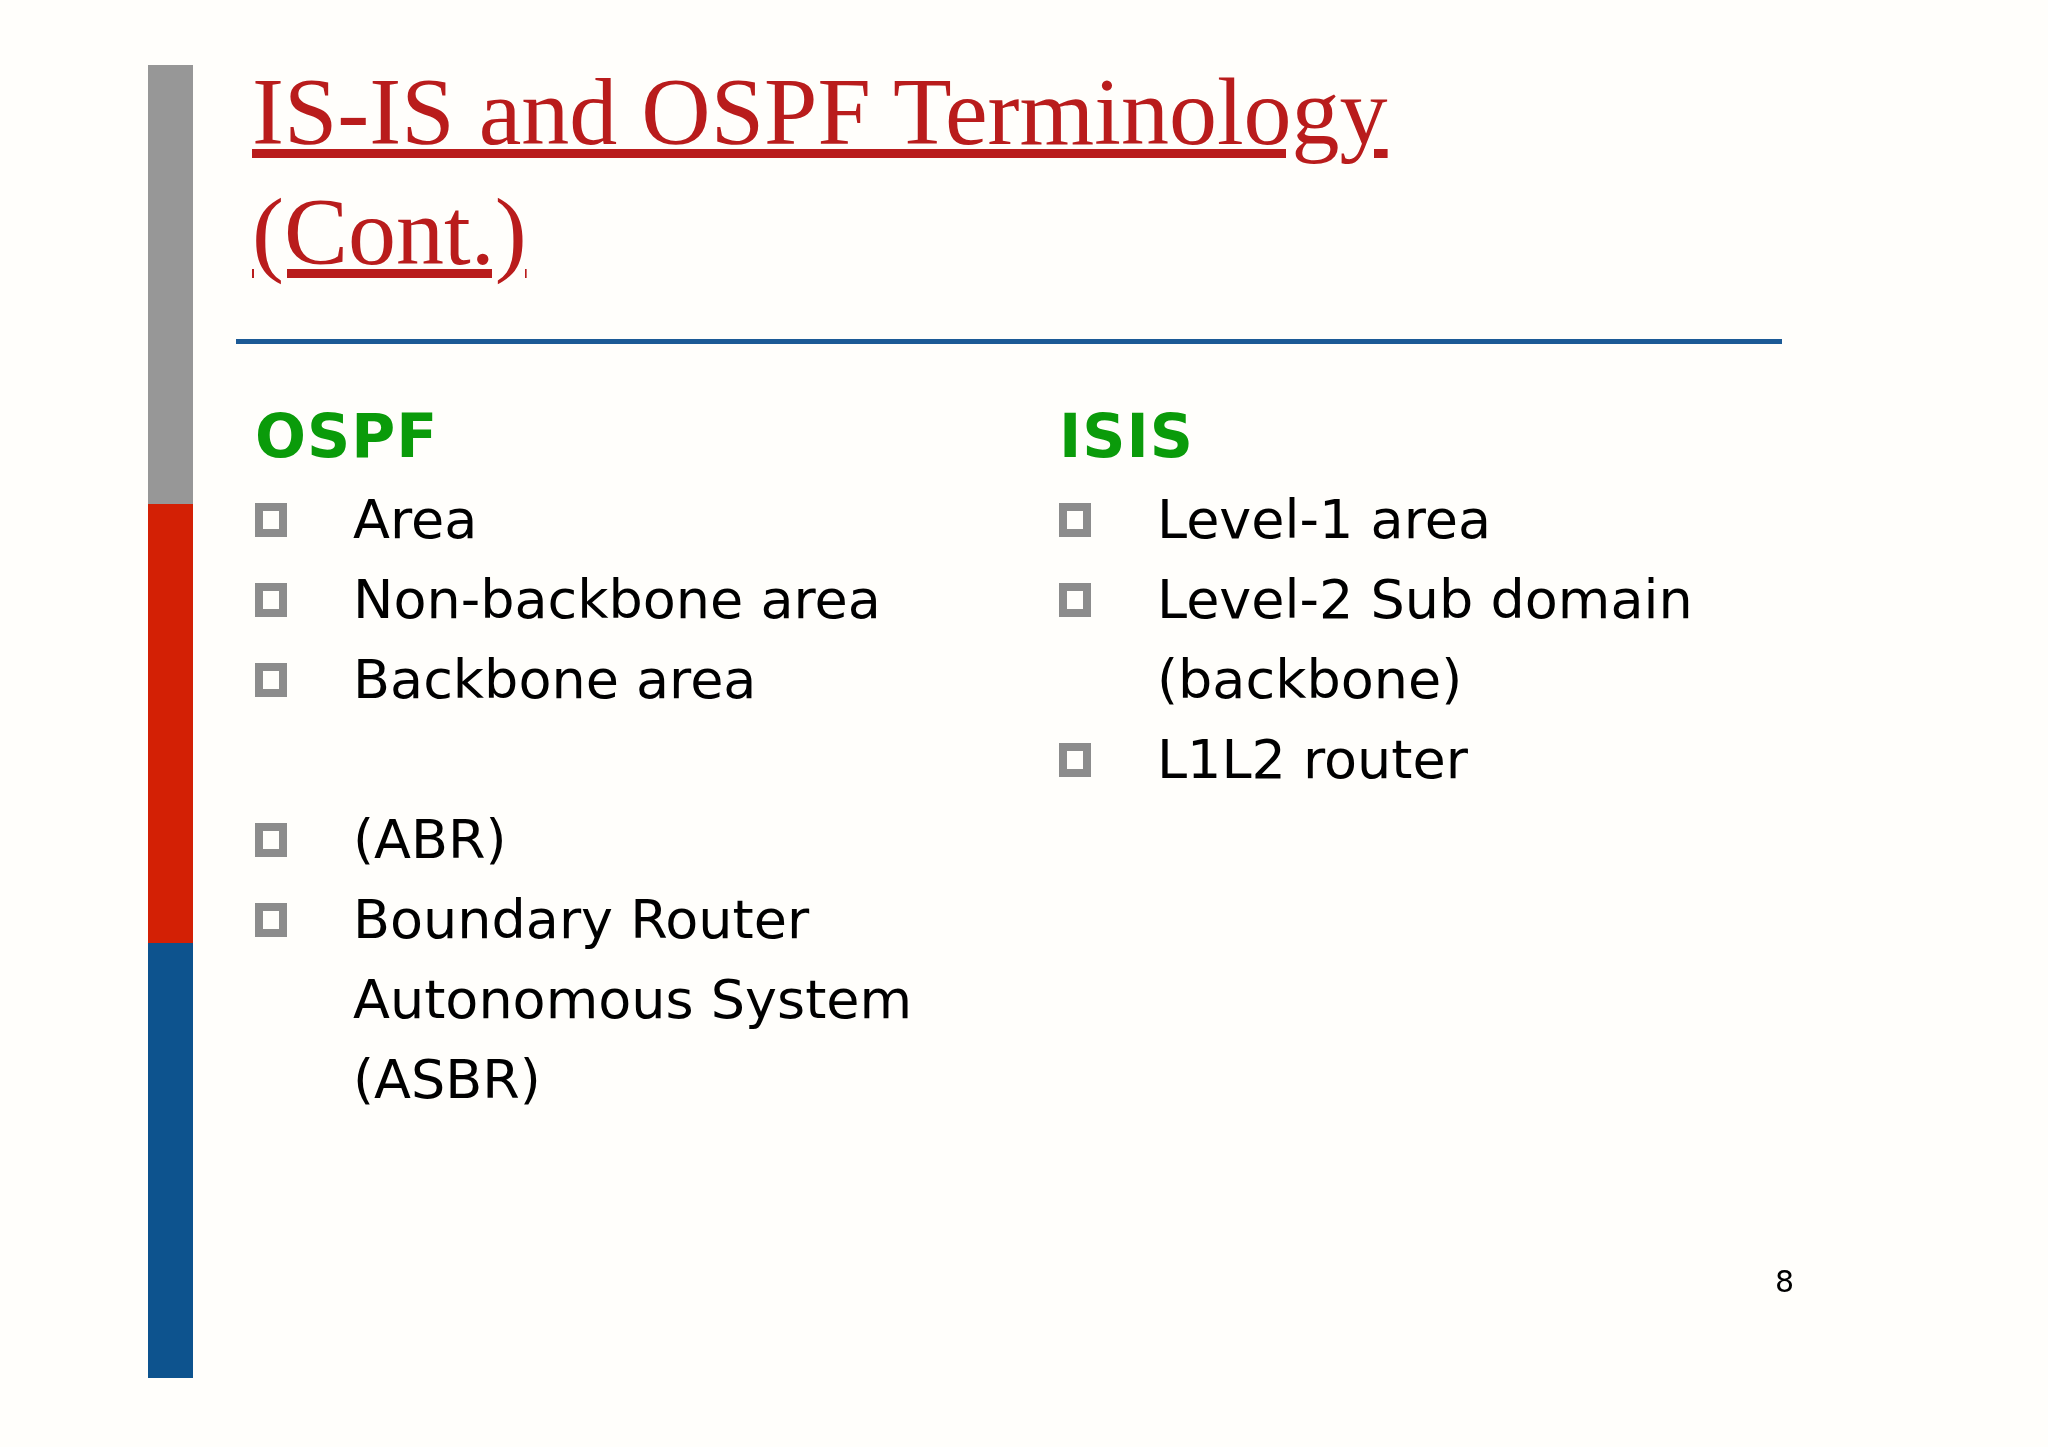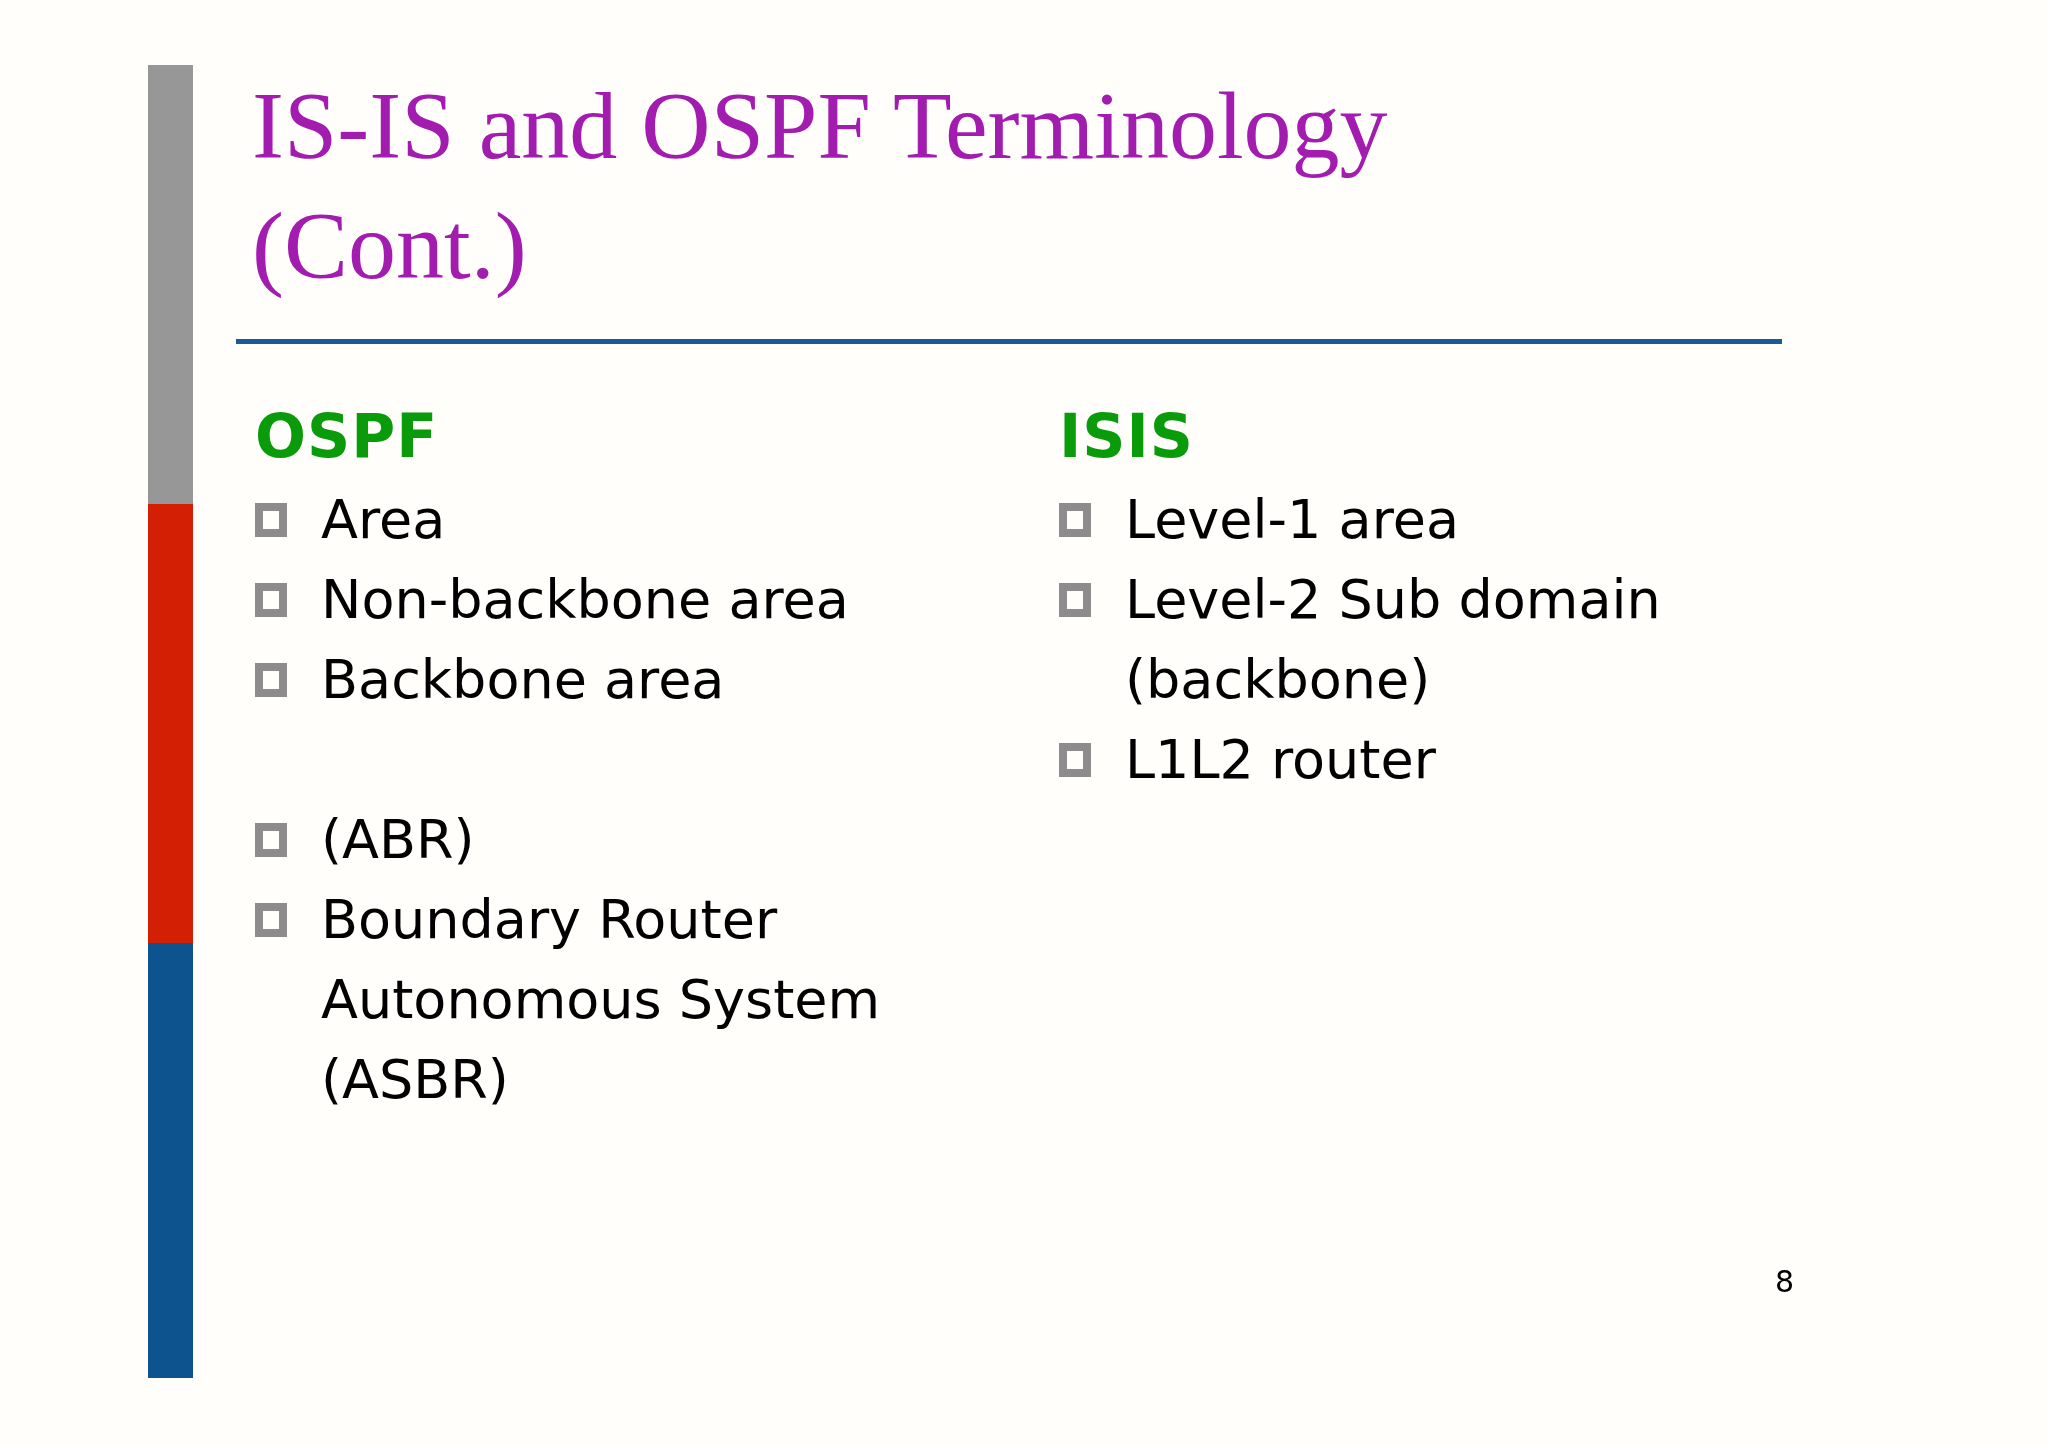--- a/index.html
+++ b/index.html
@@ -27,27 +27,28 @@
     flex-direction: column;
   }
   .bar-seg-gray { height: 439px; background: #979797; }
   .bar-seg-red  { height: 439px; background: #d32005; }
   .bar-seg-blue { height: 435px; background: #0d538e; }
 
   
   .title {
     position: absolute;
     left: 252px;
-    top: 66px;
+    top: 52px;
     width: 1580px;
     font-family: "Liberation Serif", "DejaVu Serif", serif;
     font-size: 96px;
     line-height: 120px;
-    color: #a21caf;
+    color: #b91c1c;
     font-weight: 400;
+    text-decoration: underline;
   }
   .title-rule {
     position: absolute;
     left: 236px;
     top: 339px;
     width: 1546px;
     height: 5px;
     background: #1c5a96;
   }
 
@@ -63,20 +64,21 @@
     font-size: 60px;
     line-height: 88px;
     font-weight: bold;
     color: #0a9b0a;
     letter-spacing: 1px;
   }
 
   .item {
     display: flex;
     align-items: flex-start;
+    gap: 32px;
   }
   .item.gap-before { margin-top: 80px; }
 
   .bullet {
     flex: 0 0 auto;
     width: 16px;
     height: 18px;
     border: 8px solid #8c8c8c;
     margin-top: 23px;
     margin-right: 34px;

